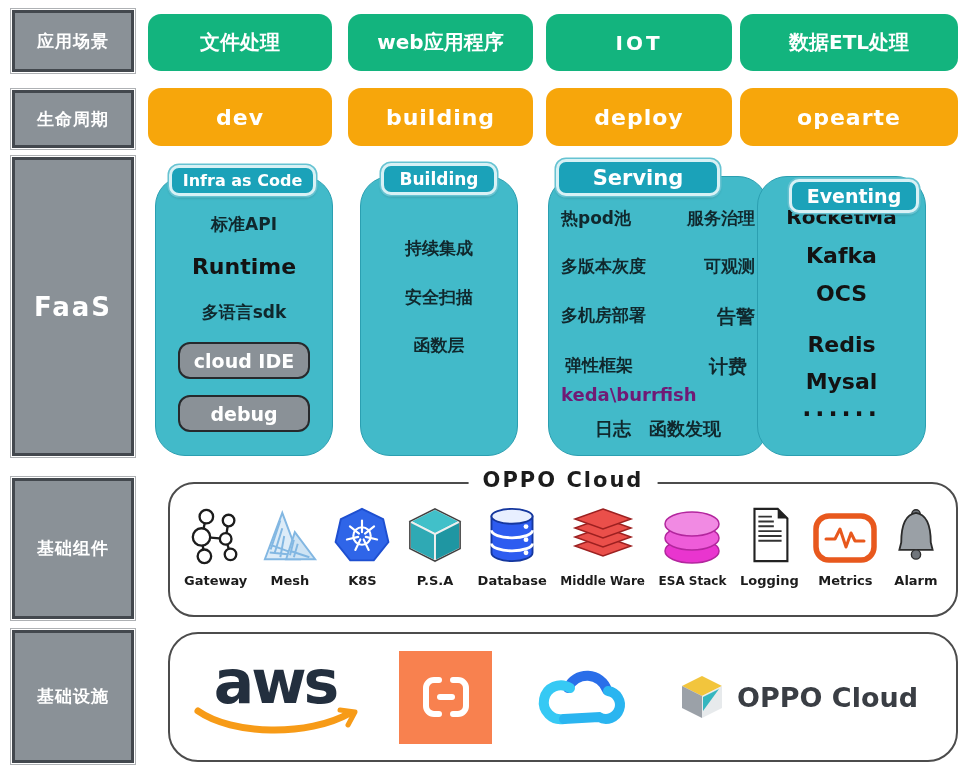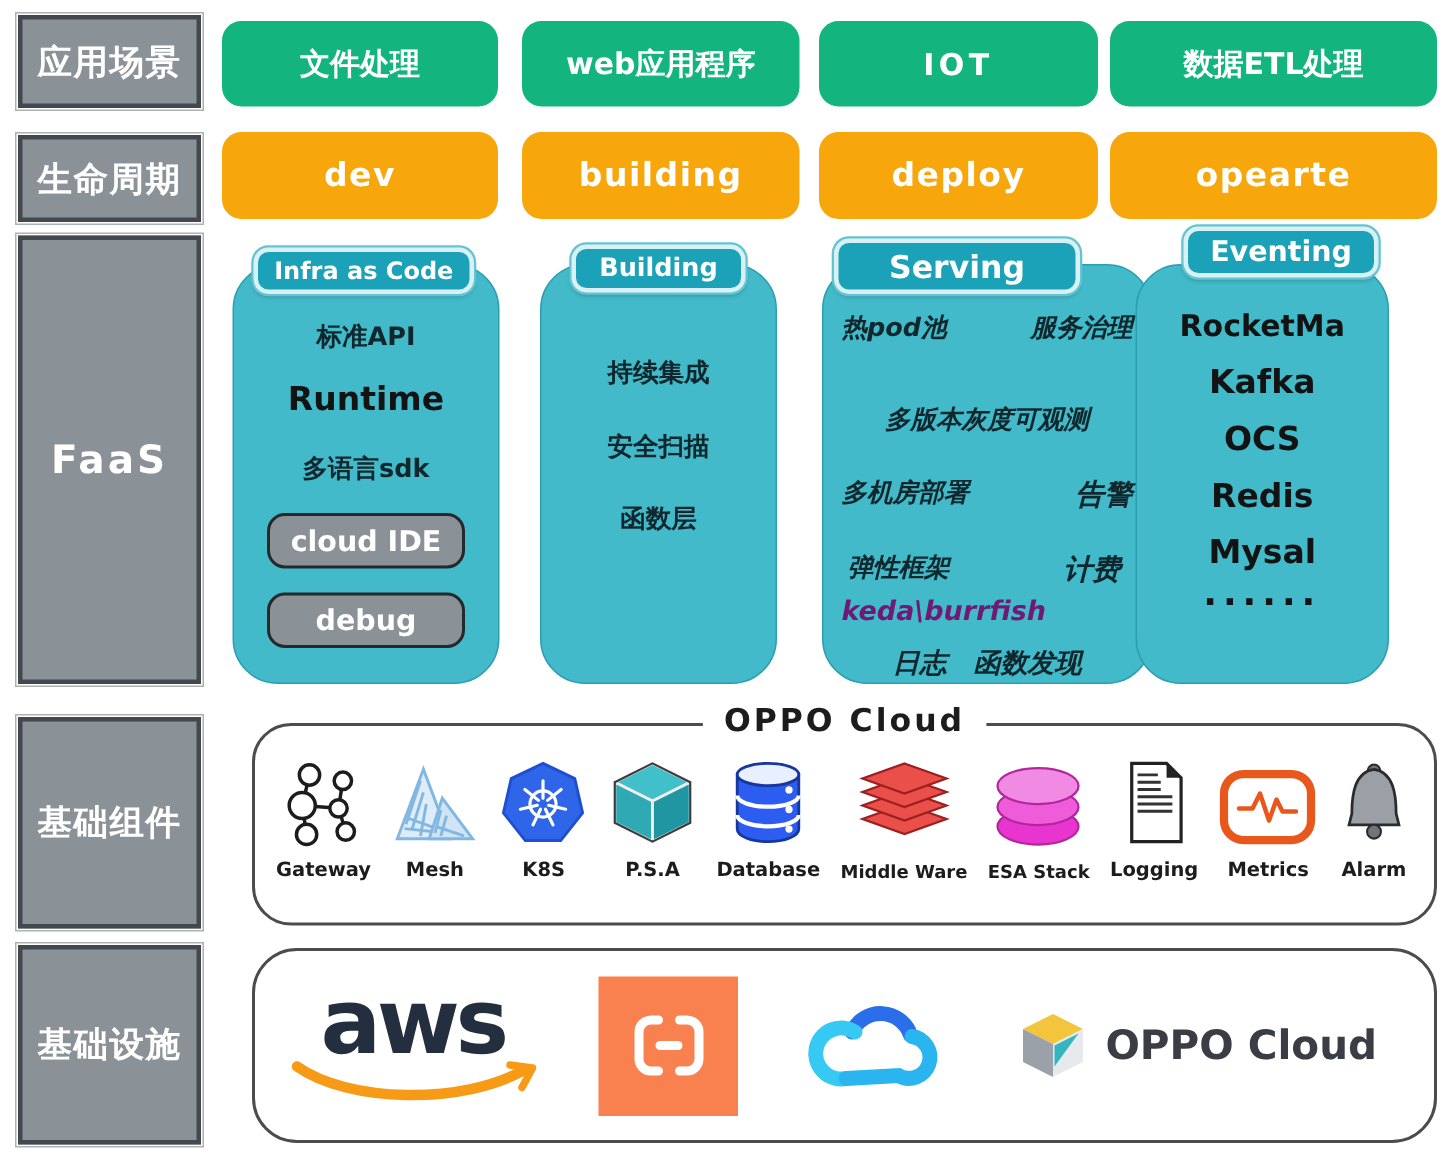--- a/index.html
+++ b/index.html
@@ -3,21 +3,21 @@
 <meta charset="utf-8">
 <style>
   html,body{margin:0;padding:0;background:#fff;}
   .canvas{position:relative;width:970px;height:772px;background:#fff;overflow:hidden;
           font-family:"DejaVu Sans",sans-serif;}
 
   
   .side-label{position:absolute;left:12px;width:122px;background:#8a9197;
     border:3px solid #43484e;outline:1px solid #aeb1b4;outline-offset:1px;
     display:flex;align-items:center;justify-content:center;
-    color:#fff;font-size:23px;font-weight:700;letter-spacing:1px;box-sizing:border-box;}
+    color:#fff;font-size:17px;font-weight:700;letter-spacing:1px;box-sizing:border-box;}
   .side-label.handw{font-size:26px;letter-spacing:2px;}
 
   
   .chip{position:absolute;height:57px;border-radius:13px;display:flex;align-items:center;
     justify-content:center;color:#fff;font-weight:700;box-sizing:border-box;}
   .chip.green{background:#13b47e;font-size:20px;}
   .chip.orange{background:#f7a60b;top:88px;height:58px;font-size:22px;letter-spacing:1px;}
 
   
   .faas-col{position:absolute;top:176px;height:280px;background:#42bac9;
@@ -82,42 +82,42 @@
   <div class="chip green" style="top:14px;left:740px;width:218px;">数据ETL处理</div>
 
   <div class="chip orange" style="left:148px;width:184px;">dev</div>
   <div class="chip orange" style="left:348px;width:185px;">building</div>
   <div class="chip orange" style="left:546px;width:186px;">deploy</div>
   <div class="chip orange" style="left:740px;width:218px;">opearte</div>
 
   <div class="tab" style="left:169px;top:165px;width:147px;height:31px;font-size:16px;">Infra as Code</div>
   <div class="tab" style="left:381px;top:163px;width:116px;height:32px;font-size:17px;">Building</div>
   <div class="tab" style="left:556px;top:159px;width:164px;height:37px;font-size:21px;">Serving</div>
-  <div class="tab" style="left:789px;top:151px;width:130px;height:34px;font-size:19px;">Eventing</div>
+  <div class="tab" style="left:789px;top:179px;width:130px;height:34px;font-size:19px;">Eventing</div>
 
   <div class="faas-col" style="left:155px;width:178px;">
     <div class="t-item" style="margin-top:36px;">标准API</div>
     <div class="t-hand" style="margin-top:18px;">Runtime</div>
     <div class="t-item" style="margin-top:22px;">多语言sdk</div>
     <div class="mini-btn" style="margin-top:18px;">cloud IDE</div>
     <div class="mini-btn" style="margin-top:16px;">debug</div>
   </div>
 
   <div class="faas-col" style="left:360px;width:158px;">
     <div class="t-item" style="margin-top:60px;">持续集成</div>
     <div class="t-item" style="margin-top:26px;">安全扫描</div>
     <div class="t-item" style="margin-top:25px;">函数层</div>
   </div>
 
-  <div class="faas-col" style="left:548px;width:220px;font-style:italic;">
+  <div class="faas-col" style="left:548px;width:220px;">
     <div class="srv-row" style="margin-top:30px;">
       <span>热pod池</span>
       <span>服务治理</span>
     </div>
-    <div class="srv-row" style="margin-top:38px;justify-content:center;">
+    <div class="srv-row" style="margin-top:25px;">
       <span>多版本灰度</span>
       <span>可观测</span>
     </div>
     <div class="srv-row" style="margin-top:26px;">
       <span>多机房部署</span>
       <span style="font-size:19px;">告警</span>
     </div>
     <div class="srv-row" style="margin-top:24px;padding:0 20px 0 16px;">
       <span>弹性框架</span>
       <span style="font-size:19px;">计费</span>
@@ -126,21 +126,21 @@
     <div class="srv-row" style="margin-top:12px;justify-content:center;gap:18px;font-size:18px;">
       <span>日志</span>
       <span>函数发现</span>
     </div>
   </div>
 
   <div class="faas-col" style="left:757px;width:169px;">
     <div class="t-hand" style="margin-top:28px;font-size:20px;">RocketMa</div>
     <div class="t-hand" style="margin-top:14px;">Kafka</div>
     <div class="t-hand" style="margin-top:13px;">OCS</div>
-    <div class="t-hand" style="margin-top:13px;">Redis</div>
+    <div class="t-hand" style="margin-top:26px;">Redis</div>
     <div class="t-hand" style="margin-top:12px;">Mysal</div>
     <div class="t-hand dots">......</div>
   </div>
 
   <div class="white-box" style="left:168px;top:482px;width:790px;height:135px;border-radius:26px;">
     <div class="legend">OPPO Cloud</div>
     <div class="icon-row">
 
       <div class="icon-cell">
         <span>

